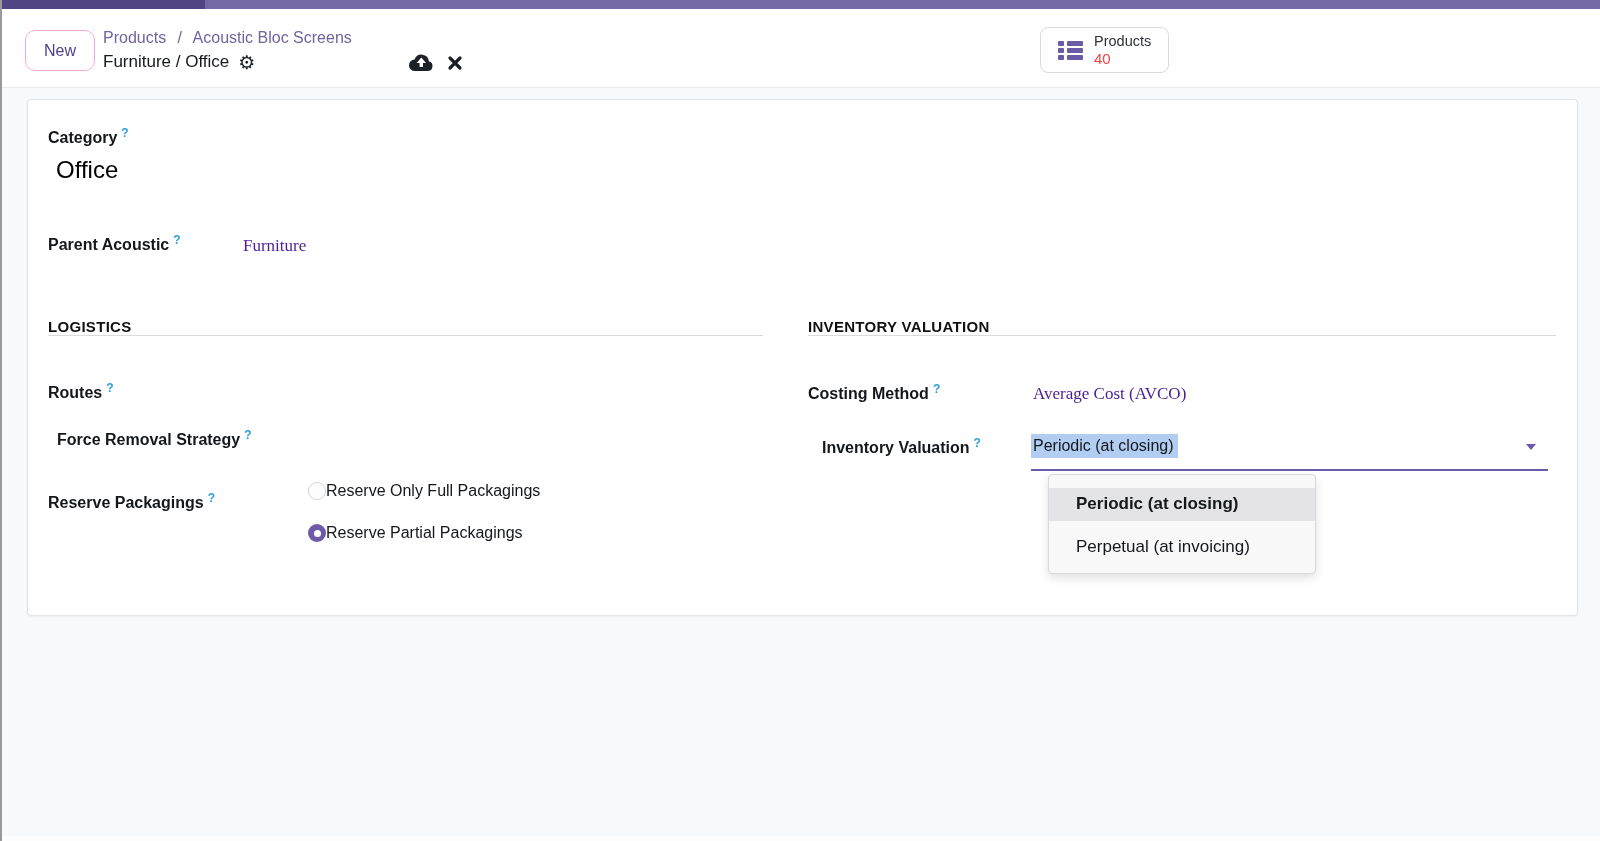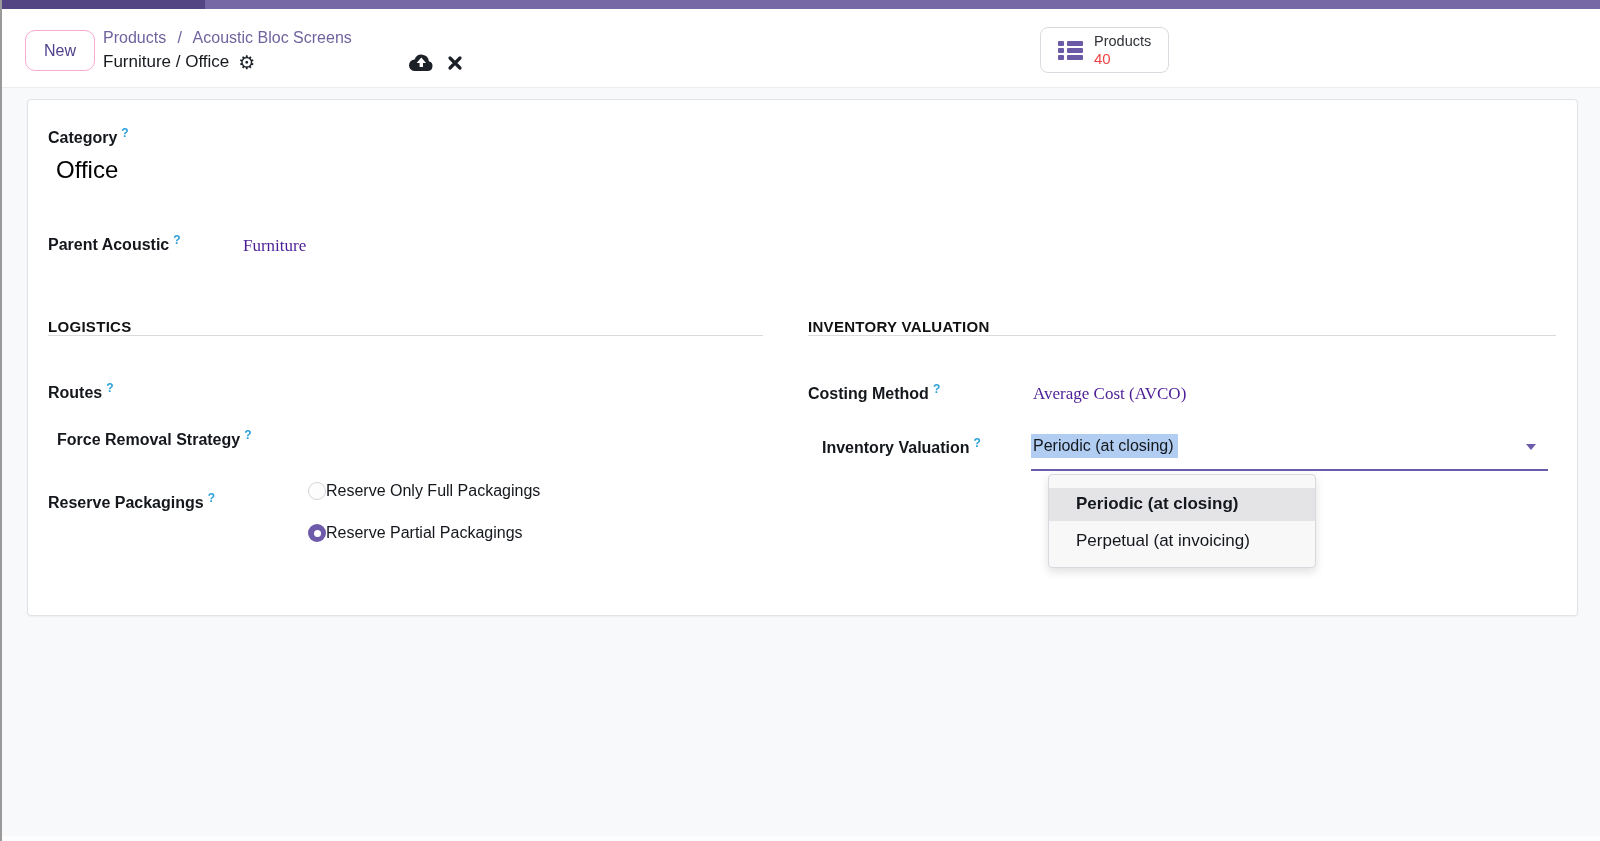--- a/index.html
+++ b/index.html
@@ -87,21 +87,21 @@
   }
 
   
   .dropdown {
     position:absolute; left:1048px; top:474px; width:268px;
     background:#f8f8f9; border:1px solid #d8d9de; border-radius:4px;
     box-shadow:0 4px 10px rgba(0,0,0,.12); padding:13px 0 6px; z-index:10;
   }
   .dd-row { font-size:17px; color:#14171c; padding:6px 10px 7px 27px; cursor:pointer; white-space:nowrap; }
   .dd-row.sel { background:#e4e4e7; font-weight:700; }
-  .dd-row.plain { padding-top:10px; padding-bottom:10px; }
+  .dd-row.plain { padding-top:16px; padding-bottom:10px; }
 </style>
 </head>
 <body>
 
 <div id="app">
 
   <div class="topbar-light"></div>
   <div class="topbar-dark"></div>
   <div class="window-edge"></div>
   <div class="bottom-strip"></div>

